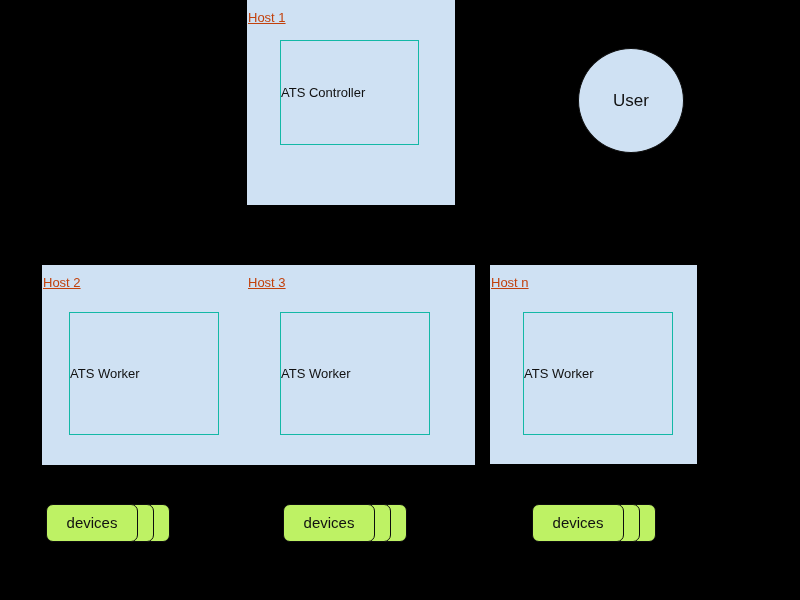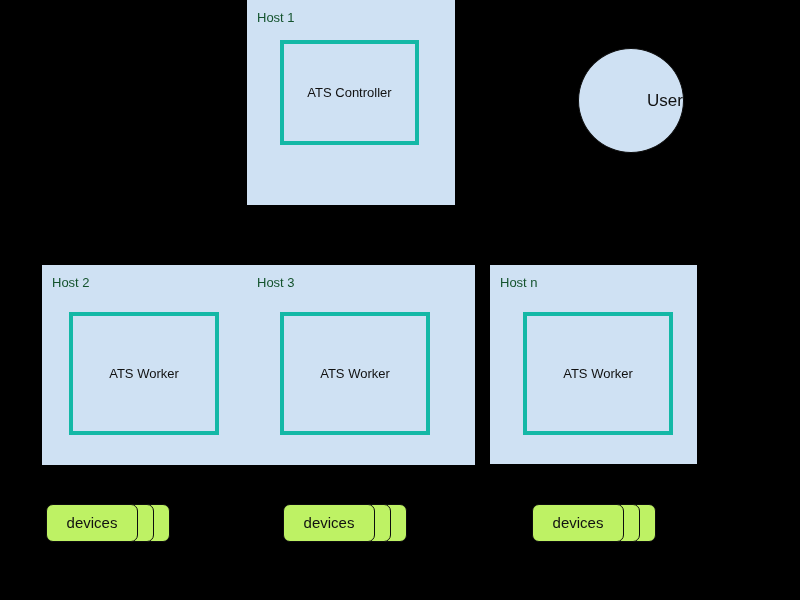--- a/index.html
+++ b/index.html
@@ -19,55 +19,56 @@
 
   
   .host-box {
     position: absolute;
     background: #cfe1f3;
     border: 1px solid #cfe1f3;
     box-sizing: border-box;
   }
   .host-label {
     position: absolute;
-    left: 9px;
+    left: 0;
     top: 9px;
     font-size: 13px;
     line-height: 16px;
-    color: #14532d;
+    color: #c2410c;
     white-space: nowrap;
+    text-decoration: underline;
   }
 
   
   .service-box {
     position: absolute;
     background: #cfe1f3;
-    border: 4px solid #14b8a6;
+    border: 1px solid #14b8a6;
     box-sizing: border-box;
     display: flex;
     align-items: center;
-    justify-content: center;
+    justify-content: flex-start;
   }
   .service-label {
     font-size: 13px;
     line-height: 16px;
     color: #111111;
     white-space: nowrap;
   }
 
   
   .actor-circle {
     position: absolute;
     background: #cfe1f3;
     border: 1px solid #0d0d0d;
     border-radius: 50%;
     box-sizing: border-box;
     display: flex;
     align-items: center;
-    justify-content: flex-end;
+    justify-content: center;
   }
   .actor-label {
     font-size: 17px;
     line-height: 20px;
     color: #111111;
     white-space: nowrap;
   }
 
   
   .devices-stack {

